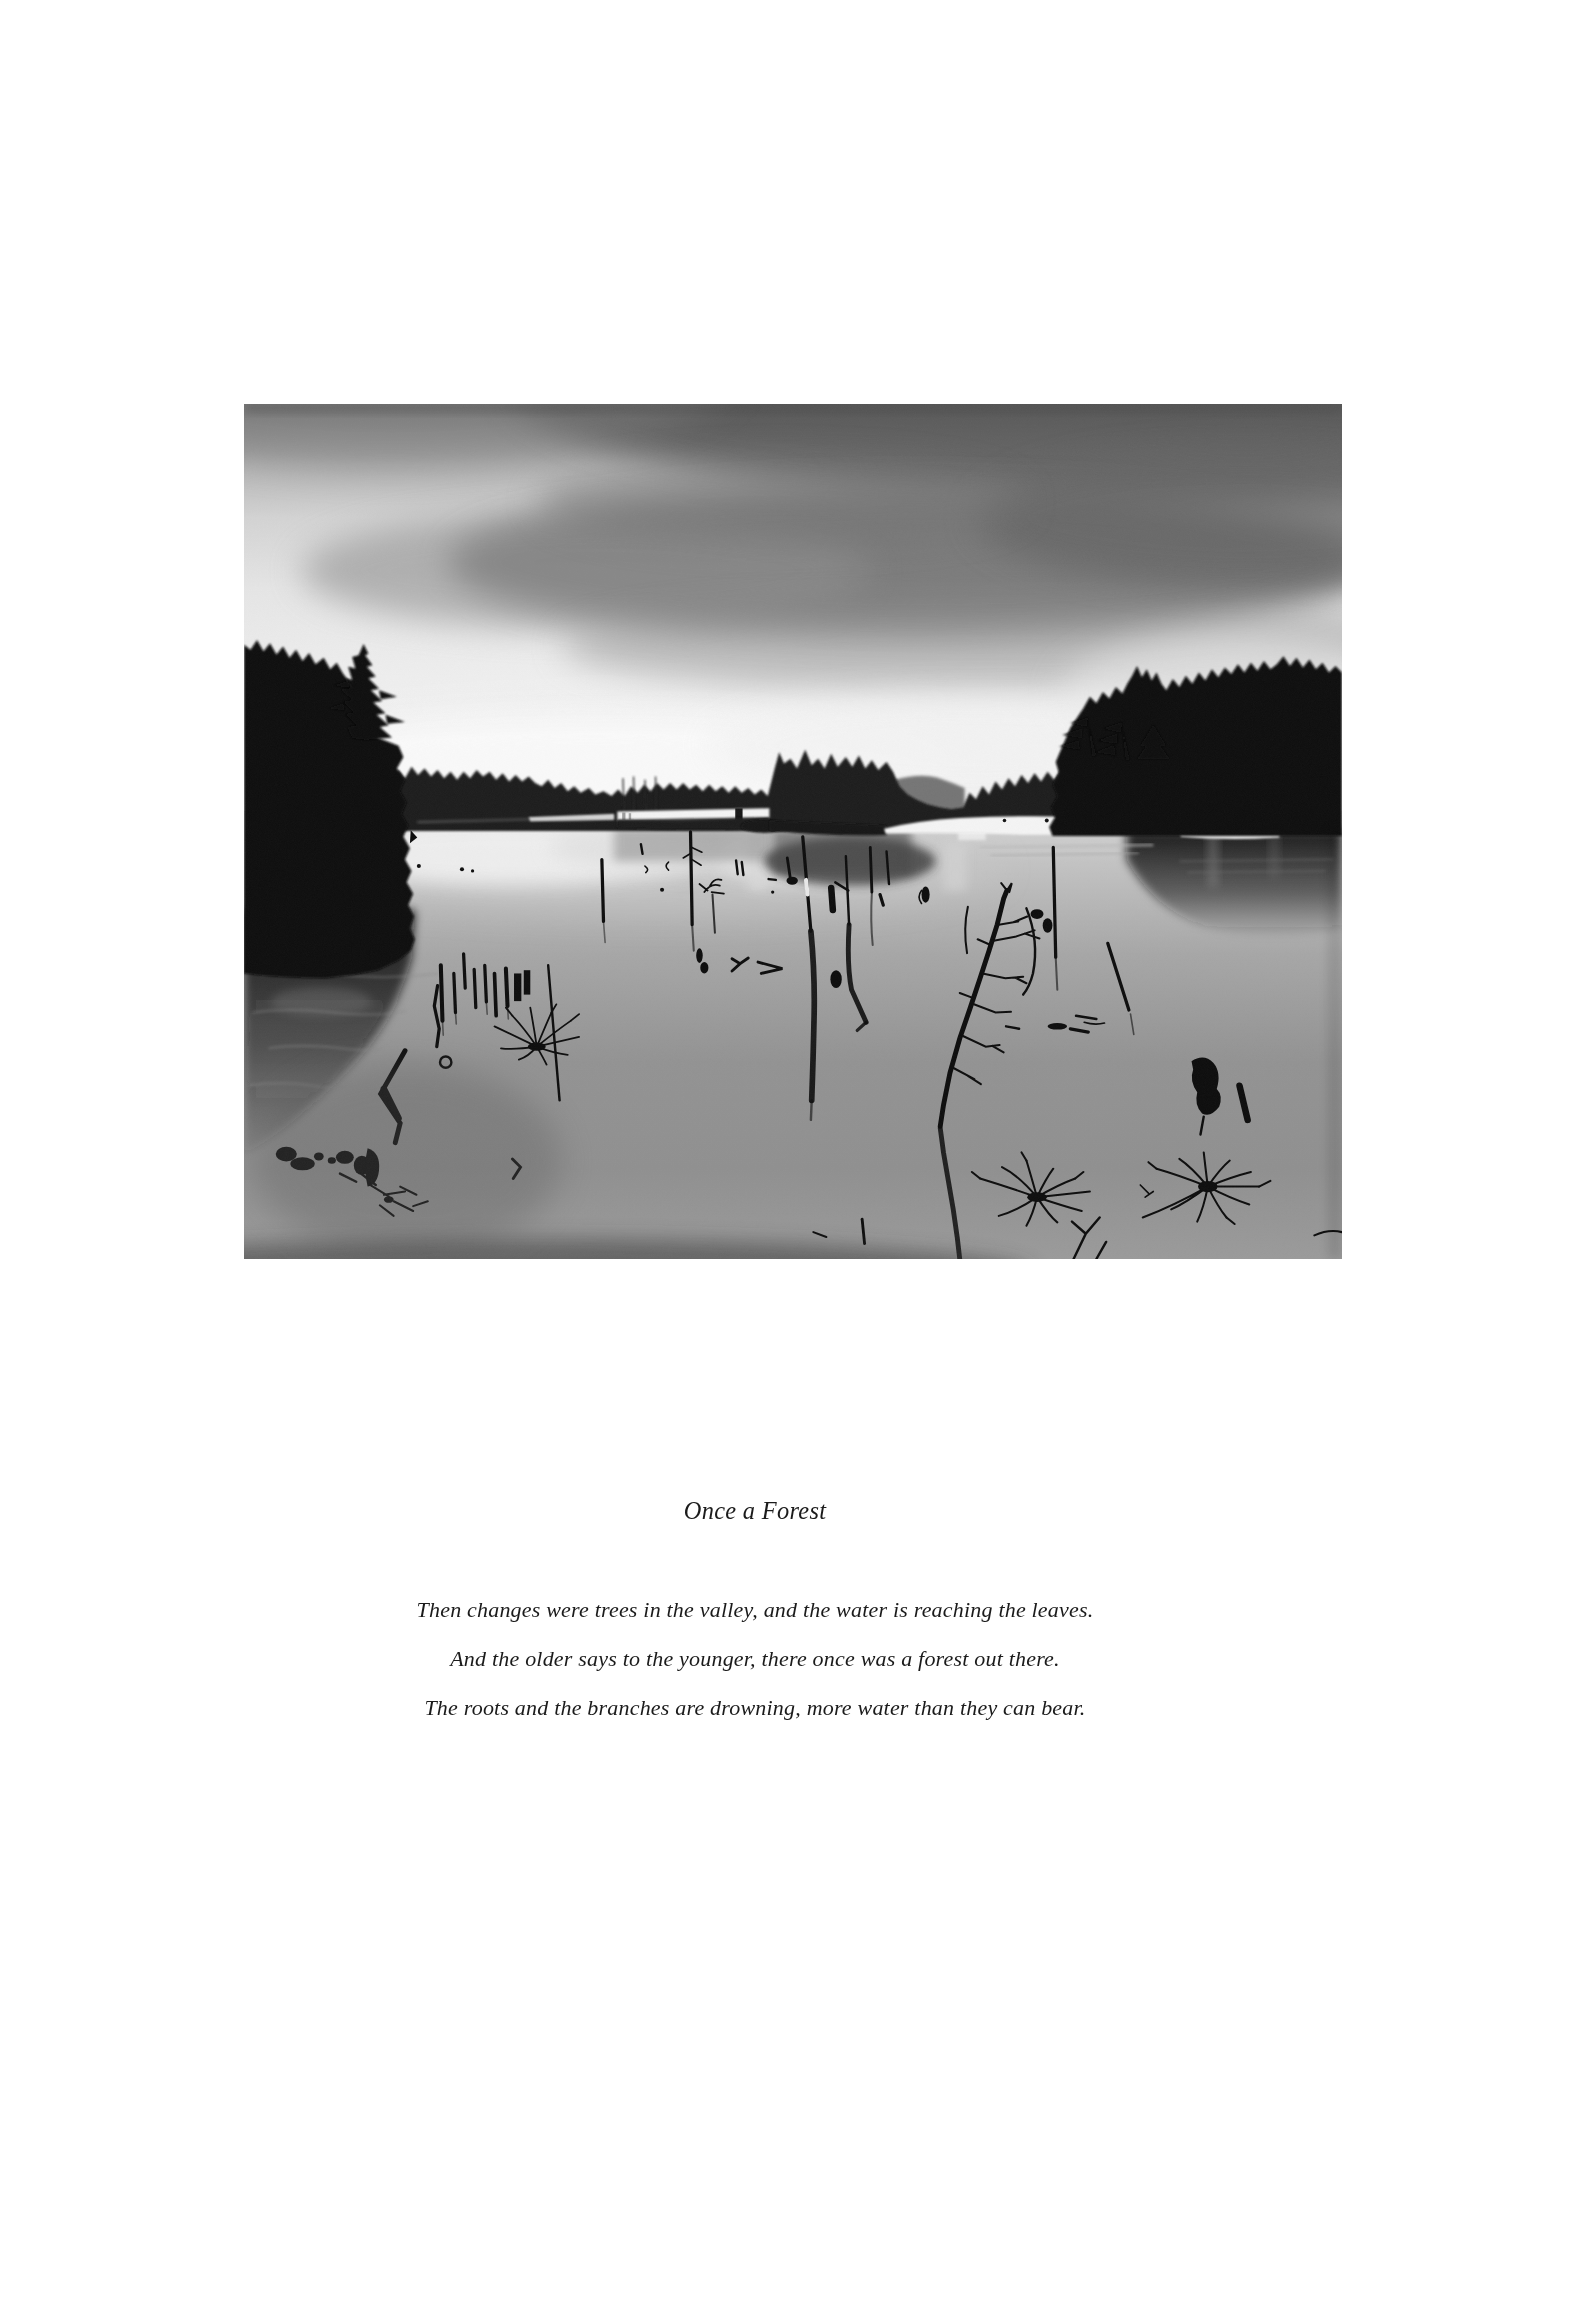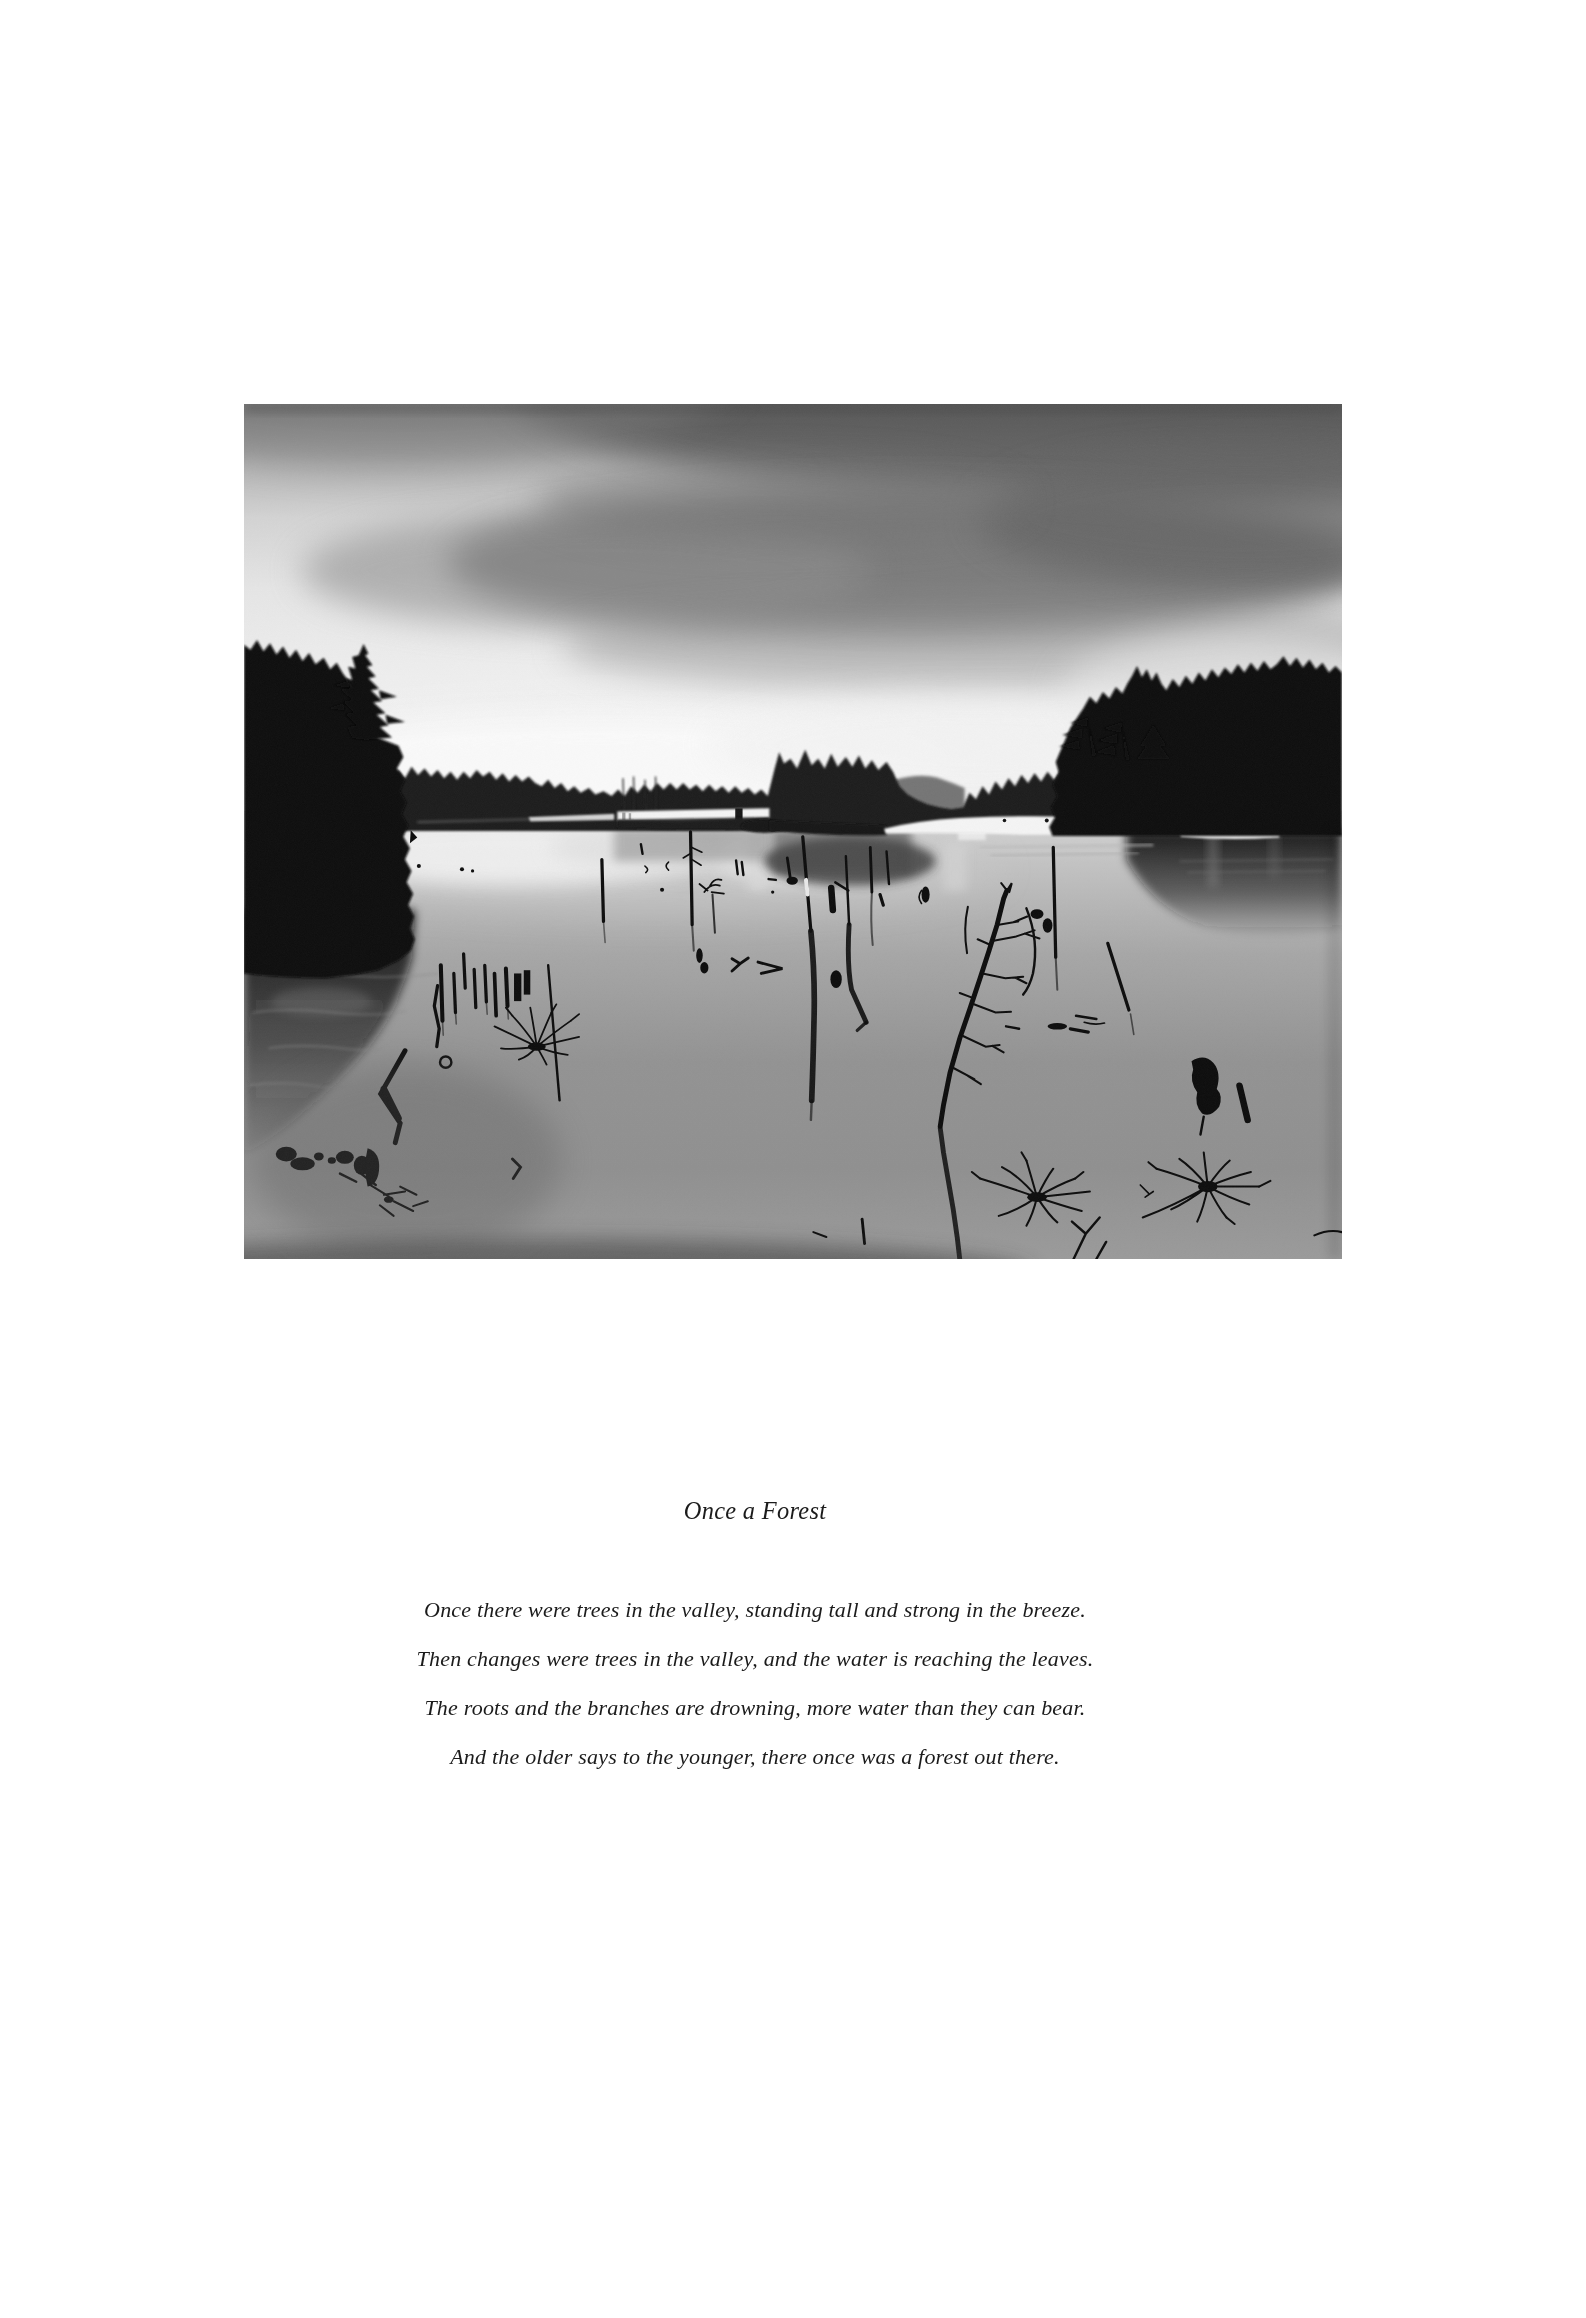--- a/index.html
+++ b/index.html
@@ -334,20 +334,19 @@
         </g>
 
         <rect x="0" y="0" width="1350" height="1051" filter="url(#grain)" opacity="0.55"></rect>
       </g>
     </svg>
   </figure>
 
   <h1 class="poem-title">Once a Forest</h1>
 
   <div class="poem">
-    <p>Once there were trees in the valley, standing tall and strong in the breeze.</p>
     <p>Then changes were trees in the valley, and the water is reaching the leaves.</p>
+    <p>And the older says to the younger, there once was a forest out there.</p>
     <p>The roots and the branches are drowning, more water than they can bear.</p>
-    <p>And the older says to the younger, there once was a forest out there.</p>
   </div>
 
 </div>
 
 
 </body></html>

